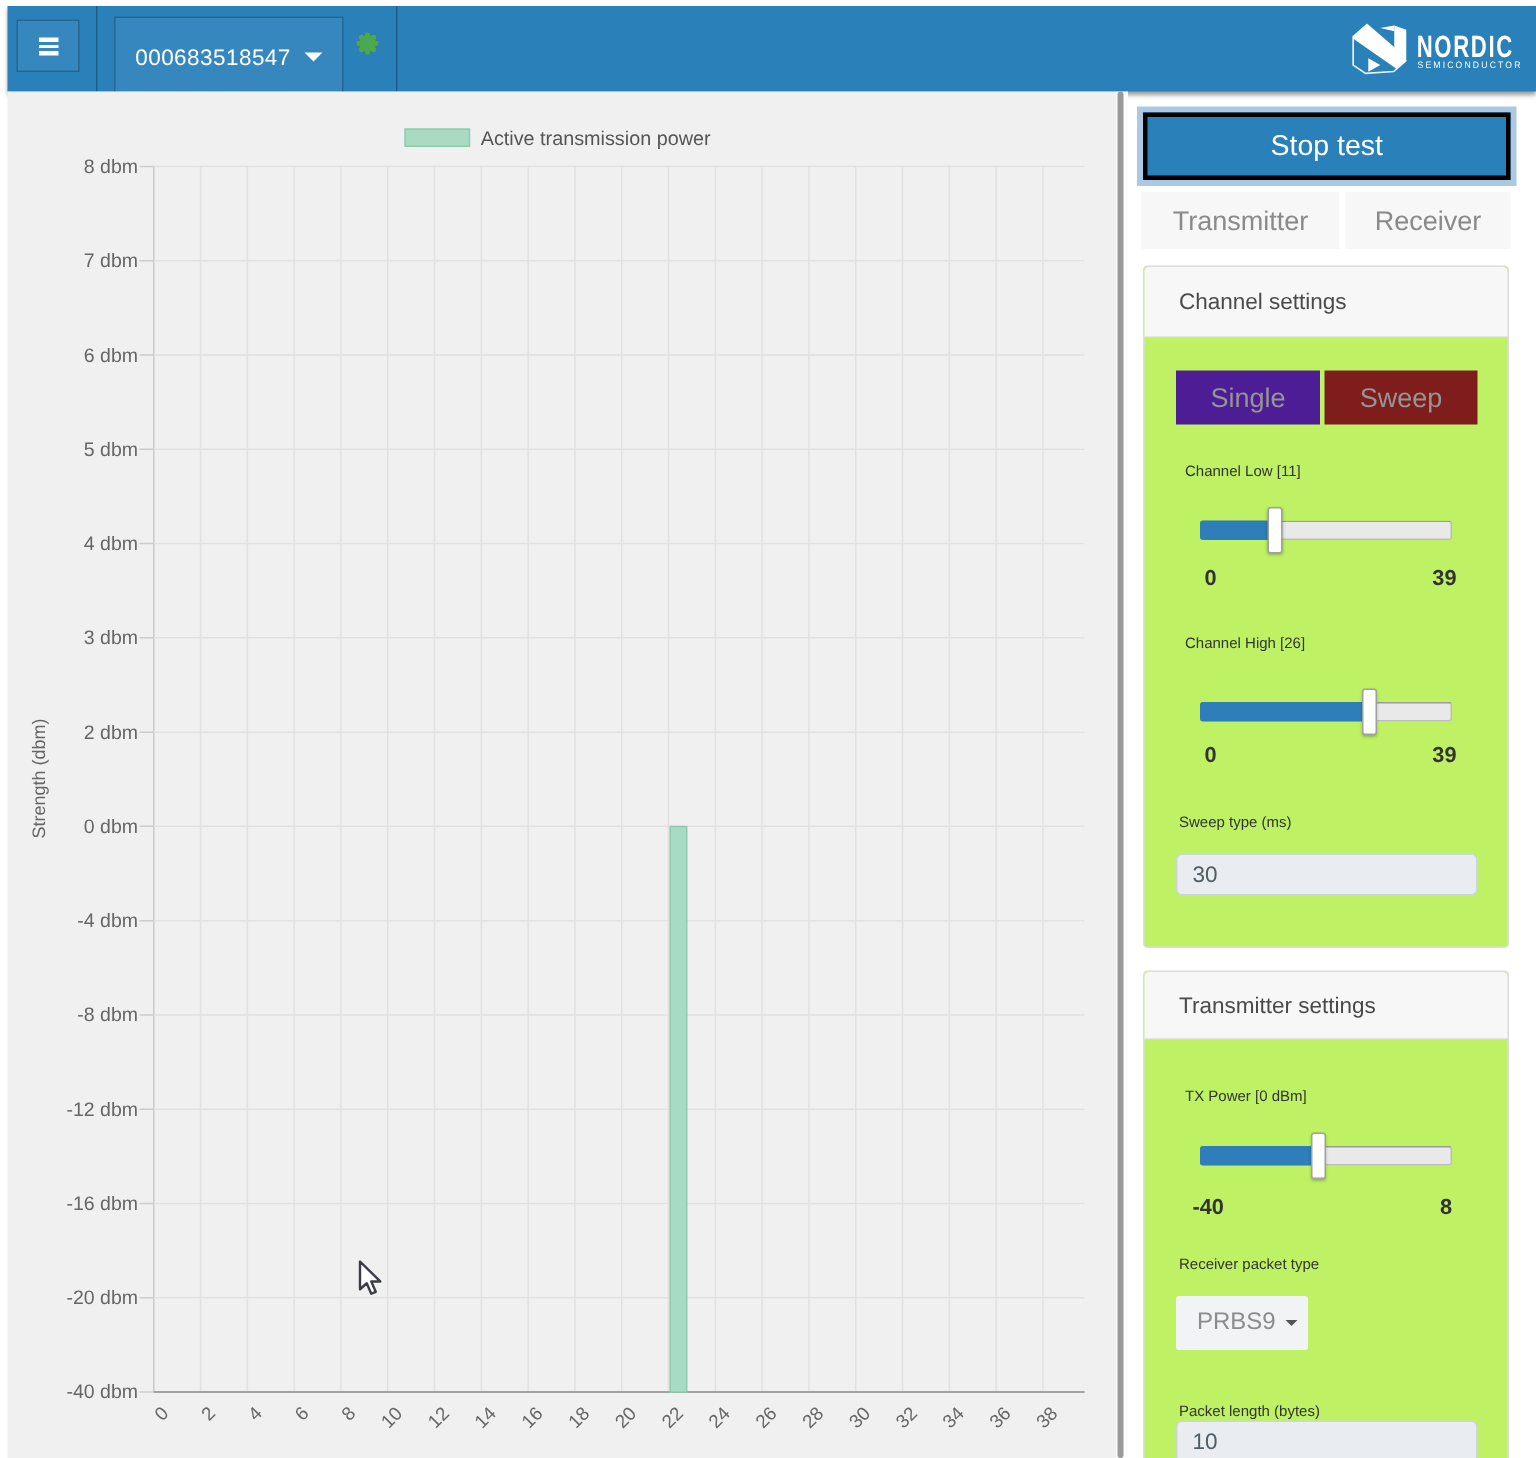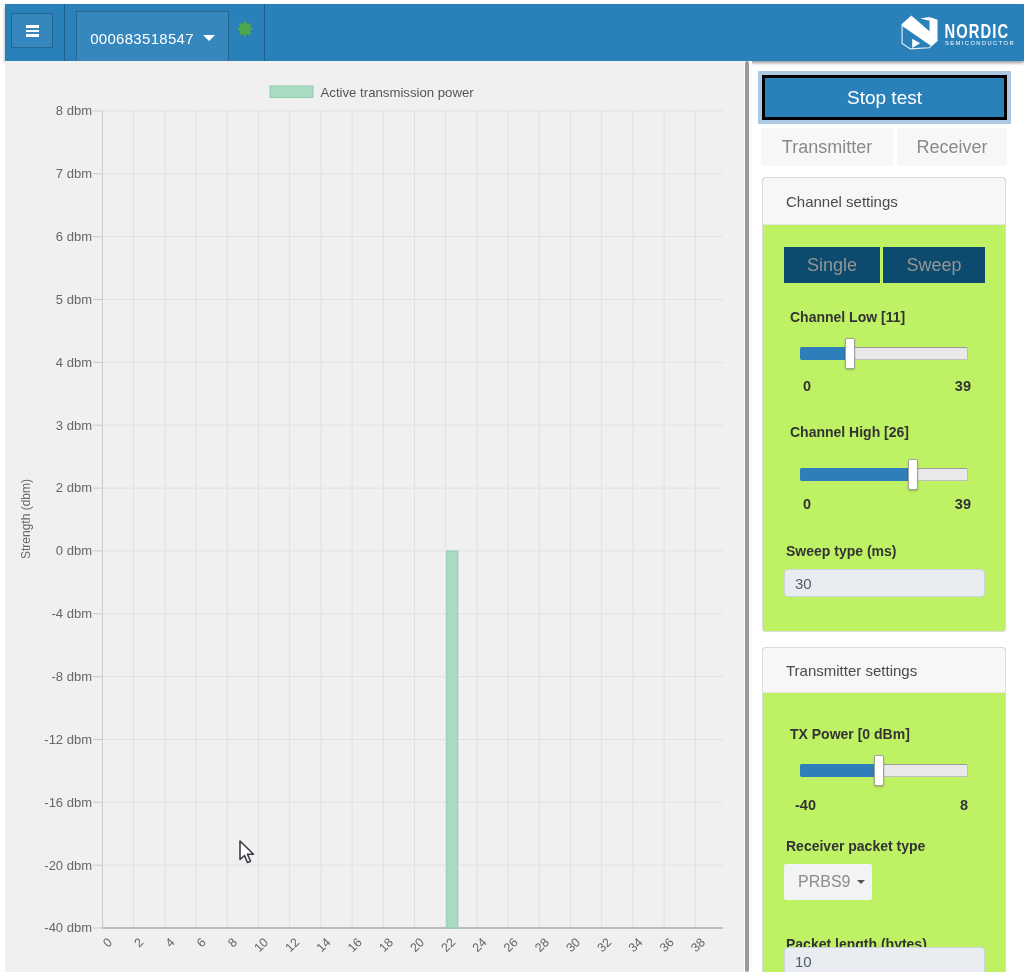--- a/index.html
+++ b/index.html
@@ -1,20 +1,20 @@
 <!DOCTYPE html>
 <html><head><meta charset="utf-8">
 <style>
 *{margin:0;padding:0;box-sizing:border-box}
 body{width:1024px;height:972px;position:relative;background:#fff;font-family:"Liberation Sans",sans-serif;overflow:hidden}
 .abs{position:absolute}
 .hdrbtn{position:absolute;background:rgba(255,255,255,0.06);border:1px solid rgba(10,40,70,0.35)}
 .card{position:absolute;background:#bef264;border:1px solid #dcdcdc;border-radius:3px}
 .cardhead{position:absolute;left:0;right:0;top:0;background:#f7f7f7;border-bottom:1px solid #e5e5e5;border-radius:3px 3px 0 0;color:#4a4a4a;font-size:15px;display:flex;align-items:center;padding-left:23px}
-.blabel{position:absolute;font-size:14px;font-weight:bold;color:#333}
+.blabel{position:absolute;font-size:10px;font-weight:normal;color:#333}
 .track{position:absolute;height:13px;background:#e9e9e9;border:1px solid #bdbdbd;border-top-color:#9b9b9b;border-radius:2px}
 .fill{position:absolute;height:13px;background:#2e7fb9;border-radius:2px 0 0 2px}
 .thumb{position:absolute;width:10px;height:31px;background:#fff;border:1px solid #a0a0a0;border-radius:2px;box-shadow:0 1px 2px rgba(0,0,0,0.25)}
 .minmax{position:absolute;font-size:14.5px;font-weight:bold;color:#333}
 .tinput{position:absolute;background:#e9edf1;border:1px solid #ccd5dc;border-radius:4px;color:#4f5d68;font-size:15px;display:flex;align-items:center;padding-left:10px}
 .tab{position:absolute;background:#f7f7f8;color:#8a8a8a;font-size:18px;display:flex;align-items:center;justify-content:center}
 </style></head>
 <body>
 
 <div class="abs" style="left:5px;top:4px;width:1019px;height:57px;background:#2a80b9;box-shadow:0 2px 3px rgba(0,0,0,0.4)">
@@ -151,22 +151,22 @@
 <div class="abs" style="left:745px;top:61px;width:4px;height:911px;background:#9a9a9a;border-radius:2px"></div>
 
 <div class="abs" style="left:762px;top:75px;width:245px;height:45px;background:#2a80b9;border:3px solid #000000;box-shadow:0 0 0 4px #abc9e3;display:flex;align-items:center;justify-content:center;color:#fff;font-size:19px">Stop test</div>
 
 <div class="tab" style="left:761px;top:128px;width:132px;height:38px">Transmitter</div>
 <div class="tab" style="left:897px;top:128px;width:110px;height:38px">Receiver</div>
 
 <div class="card" style="left:762px;top:177px;width:244px;height:455px">
   <div class="cardhead" style="height:47px">Channel settings</div>
 </div>
-<div class="tab" style="left:784px;top:247px;width:96px;height:36px;background:#0c4a6e;color:#959595">Single</div>
-<div class="tab" style="left:883px;top:247px;width:102px;height:36px;background:#0c4a6e;color:#959595">Sweep</div>
+<div class="tab" style="left:784px;top:247px;width:96px;height:36px;background:#4c1d95;color:#959595">Single</div>
+<div class="tab" style="left:883px;top:247px;width:102px;height:36px;background:#7f1d1d;color:#959595">Sweep</div>
 
 <div class="blabel" style="left:790px;top:309px">Channel Low [11]</div>
 <div class="track" style="left:800px;top:347px;width:168px"></div>
 <div class="fill" style="left:800px;top:347px;width:48px"></div>
 <div class="thumb" style="left:845px;top:338px"></div>
 <div class="minmax" style="left:803px;top:378px">0</div>
 <div class="minmax" style="left:800px;top:378px;width:171px;text-align:right">39</div>
 
 <div class="blabel" style="left:790px;top:424px">Channel High [26]</div>
 <div class="track" style="left:800px;top:468px;width:168px"></div>

